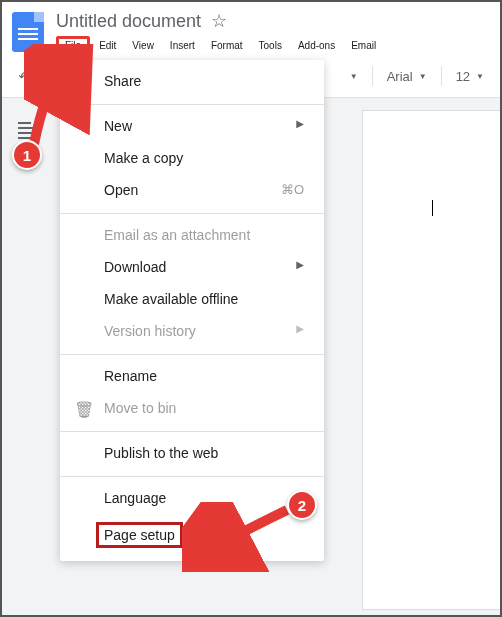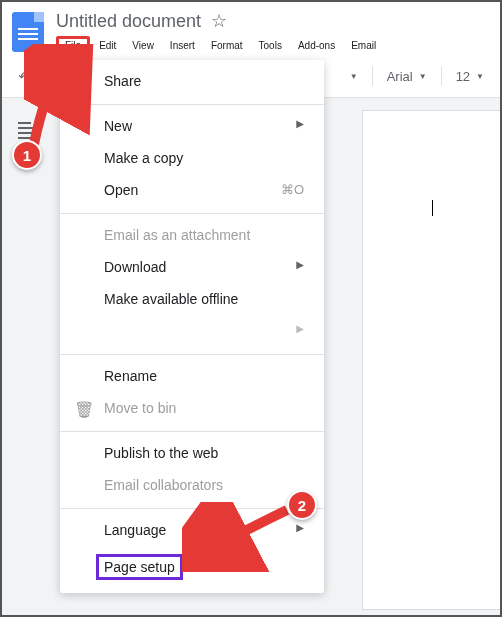--- a/index.html
+++ b/index.html
@@ -26,21 +26,21 @@
 .outline-icon div { height: 2px; background: #5f6368; margin-bottom: 3px; }
 .dropdown { position: absolute; left: 58px; top: 58px; width: 264px; background: #fff; box-shadow: 0 2px 10px rgba(0,0,0,0.2); border-radius: 2px; padding: 6px 0; z-index: 10; }
 .dd-item { display: flex; align-items: flex-start; padding: 7px 20px 7px 44px; font-size: 14px; color: #202124; cursor: pointer; position: relative; min-height: 32px; }
 .dd-item.disabled { color: #9e9e9e; cursor: default; }
 .dd-item .shortcut { margin-left: auto; color: #9e9e9e; font-size: 13px; }
 .dd-item .submenu-arrow { margin-left: auto; color: #5f6368; font-size: 10px; }
 .dd-item.disabled .submenu-arrow { color: #bdbdbd; }
 .dd-sep { height: 1px; background: #e0e0e0; margin: 6px 0; }
 .dd-icon { position: absolute; left: 14px; width: 18px; text-align: center; color: #9e9e9e; font-size: 16px; }
 .dd-item.highlighted { }
-.dd-item.highlighted .label-box { border: 3px solid #6d28d9; padding: 2px 5px; margin-left: -8px; }
+.dd-item.highlighted .label-box { border: 3px solid #b91c1c; padding: 2px 5px; margin-left: -8px; }
 .callout { position: absolute; width: 30px; height: 30px; background: #e53935; border: 2px solid #fff; border-radius: 50%; color: #fff; font-weight: bold; display: flex; align-items: center; justify-content: center; font-size: 15px; z-index: 30; box-shadow: 0 2px 4px rgba(0,0,0,0.3); }
 .arrow-svg { position: absolute; z-index: 25; pointer-events: none; }
 </style>
 </head>
 <body>
 
 <div class="header">
   <div class="docs-icon"></div>
   <div>
     <div class="title-row">
@@ -113,36 +113,34 @@
       <span>Email as an attachment</span>
     </div>
   <div class="dd-item">
       <span>Download</span>
       <span class="submenu-arrow">▶</span>
     </div>
   <div class="dd-item">
       <span>Make available offline</span>
     </div>
   <div class="dd-item disabled">
+      <span>Version history</span>
       <span class="submenu-arrow">▶</span>
     </div>
   <div class="dd-sep"></div>
   <div class="dd-item">
       <span>Rename</span>
     </div>
   <div class="dd-item disabled">
       <span class="dd-icon">🗑</span>
       <span>Move to bin</span>
     </div>
   <div class="dd-sep"></div>
   <div class="dd-item">
       <span>Publish to the web</span>
-    </div>
-  <div class="dd-item disabled">
-      <span>Email collaborators</span>
     </div>
   <div class="dd-sep"></div>
   <div class="dd-item">
       <span>Language</span>
       <span class="submenu-arrow">▶</span>
     </div>
   <div class="dd-item highlighted">
       <span class="label-box">Page setup</span>
     </div>
 

